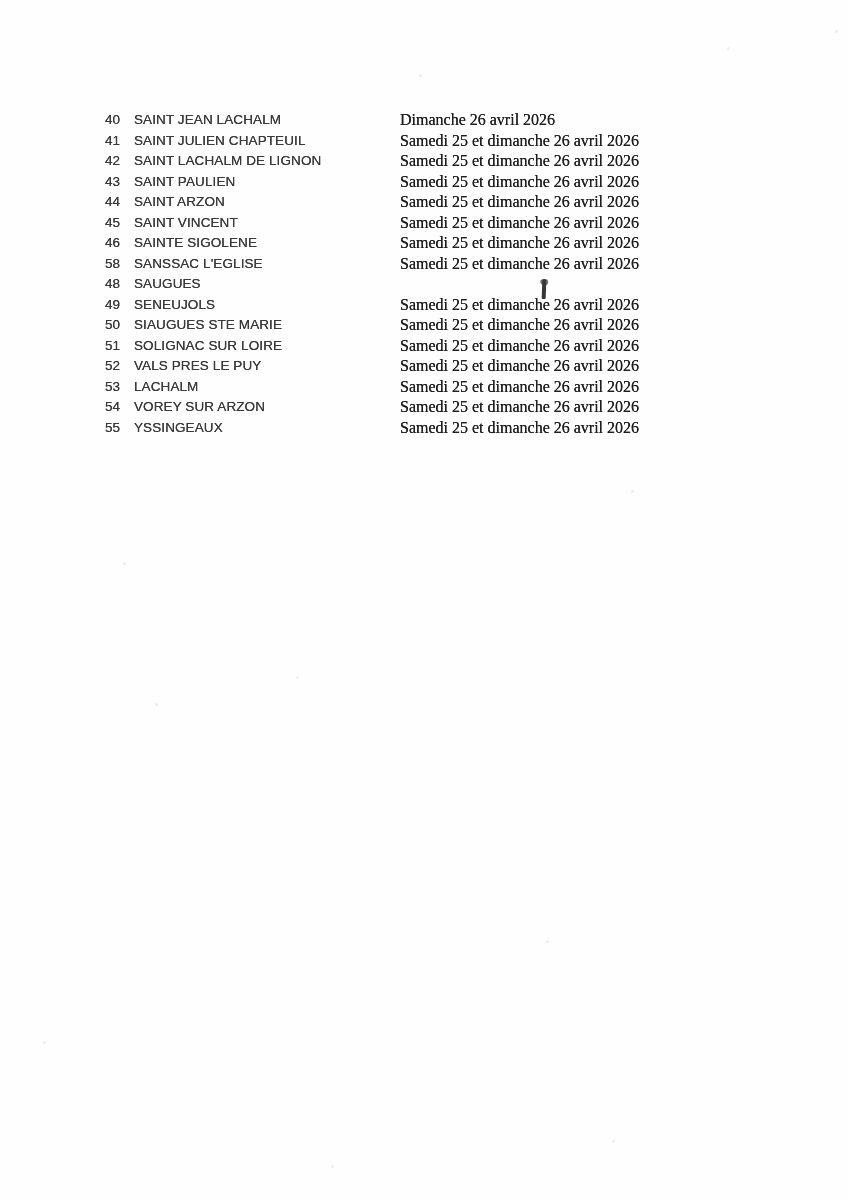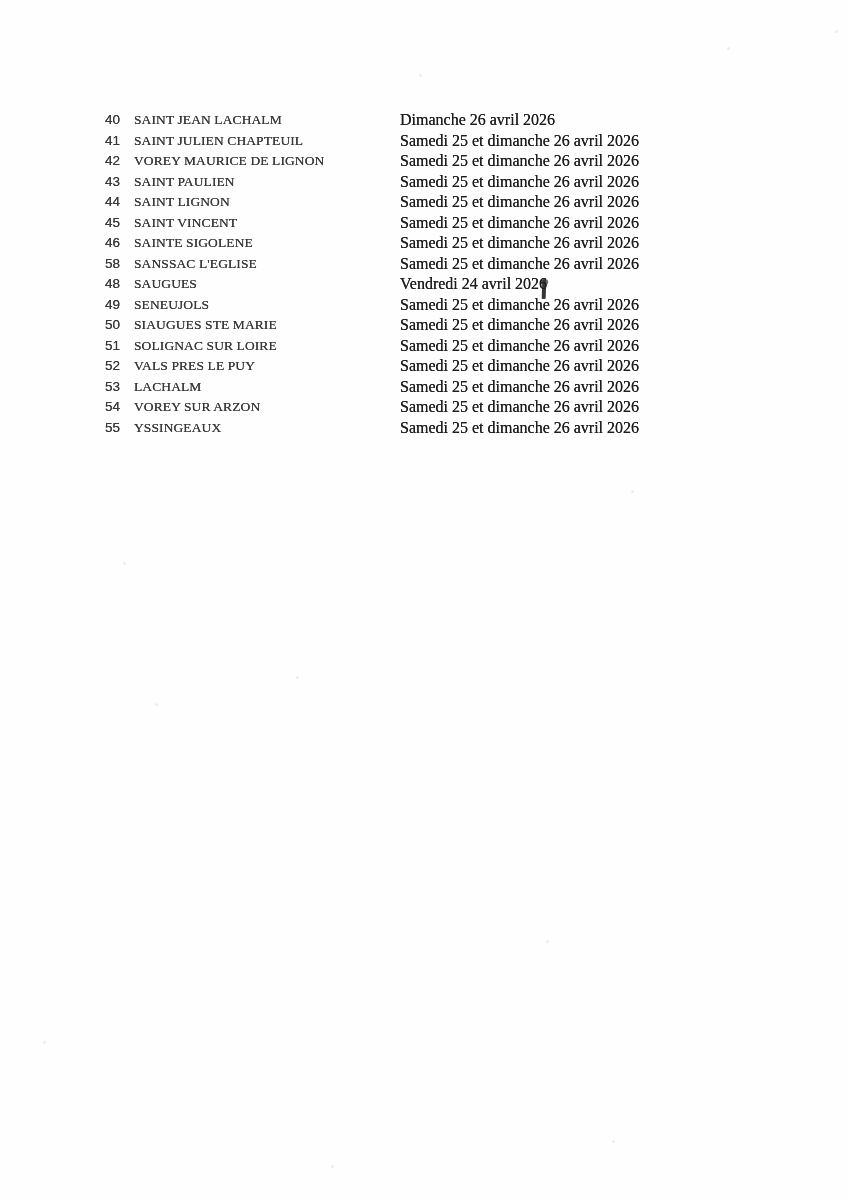--- a/index.html
+++ b/index.html
@@ -27,21 +27,21 @@
   }
   .num{
     position:absolute;left:105px;top:0;
     font-family:"Liberation Sans",sans-serif;
     font-size:13.5px;
     color:var(--name-color);
     text-shadow:0 0 0.4px currentColor;
   }
   .name{
     position:absolute;left:134px;top:0;
-    font-family:Liberation Serif, serif;
+    font-family:Liberation Sans, sans-serif;
     font-size:13.5px;
     letter-spacing:0.1px;
     color:var(--name-color);
     text-shadow:0 0 0.4px currentColor;
     white-space:nowrap;
   }
   .date{
     position:absolute;left:400px;top:0;width:290px;
     font-family:"Liberation Serif",serif;
     font-size:16px;
@@ -88,33 +88,33 @@
   </div>
 
   <div class="row">
     <span class="num">41</span>
     <span class="name">SAINT JULIEN CHAPTEUIL</span>
     <span class="date">Samedi 25 et dimanche 26 avril 2026</span>
   </div>
 
   <div class="row">
     <span class="num">42</span>
-    <span class="name">VOREY MAURICE DE LIGNON</span>
+    <span class="name">SAINT LACHALM DE LIGNON</span>
     <span class="date">Samedi 25 et dimanche 26 avril 2026</span>
   </div>
 
   <div class="row">
     <span class="num">43</span>
     <span class="name">SAINT PAULIEN</span>
     <span class="date">Samedi 25 et dimanche 26 avril 2026</span>
   </div>
 
   <div class="row">
     <span class="num">44</span>
-    <span class="name">SAINT LIGNON</span>
+    <span class="name">SAINT ARZON</span>
     <span class="date">Samedi 25 et dimanche 26 avril 2026</span>
   </div>
 
   <div class="row">
     <span class="num">45</span>
     <span class="name">SAINT VINCENT</span>
     <span class="date">Samedi 25 et dimanche 26 avril 2026</span>
   </div>
 
   <div class="row">
@@ -125,21 +125,20 @@
 
   <div class="row">
     <span class="num">58</span>
     <span class="name">SANSSAC L'EGLISE</span>
     <span class="date">Samedi 25 et dimanche 26 avril 2026</span>
   </div>
 
   <div class="row">
     <span class="num">48</span>
     <span class="name">SAUGUES</span>
-    <span class="date">Vendredi 24 avril 2026</span>
   </div>
 
   <div class="row">
     <span class="num">49</span>
     <span class="name">SENEUJOLS</span>
     <span class="date">Samedi 25 et dimanche 26 avril 2026</span>
   </div>
 
   <div class="row">
     <span class="num">50</span>

